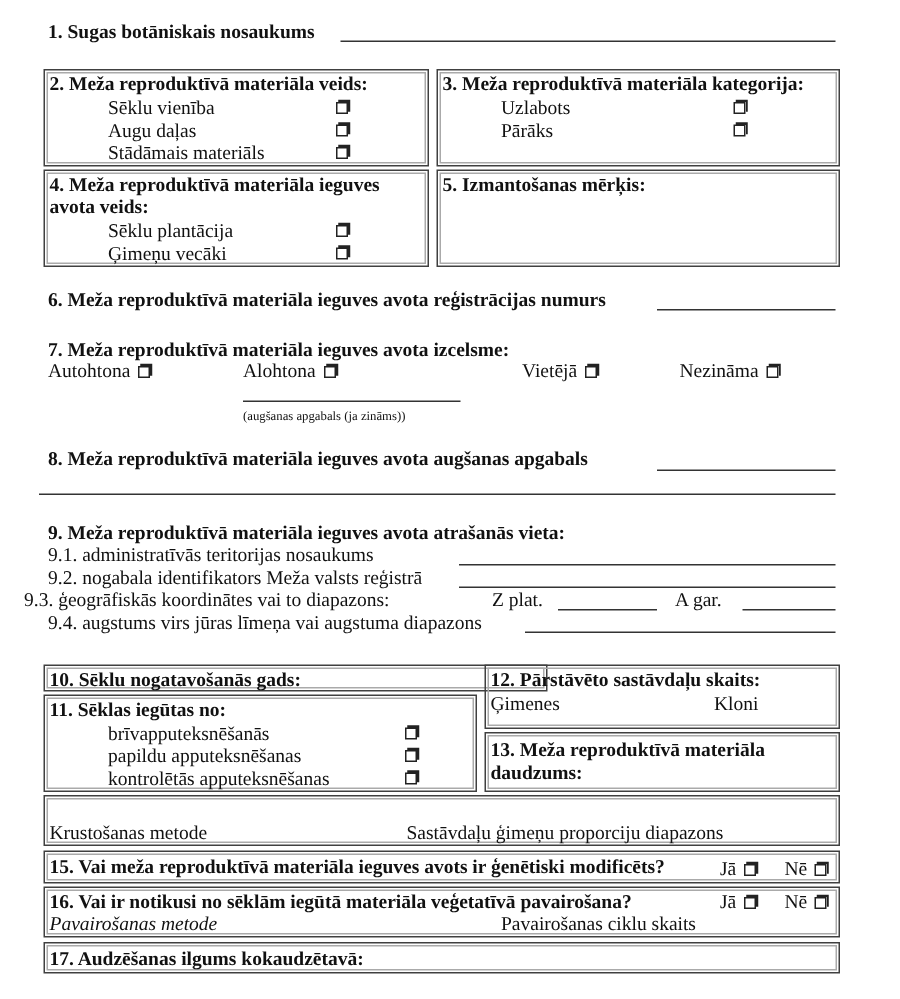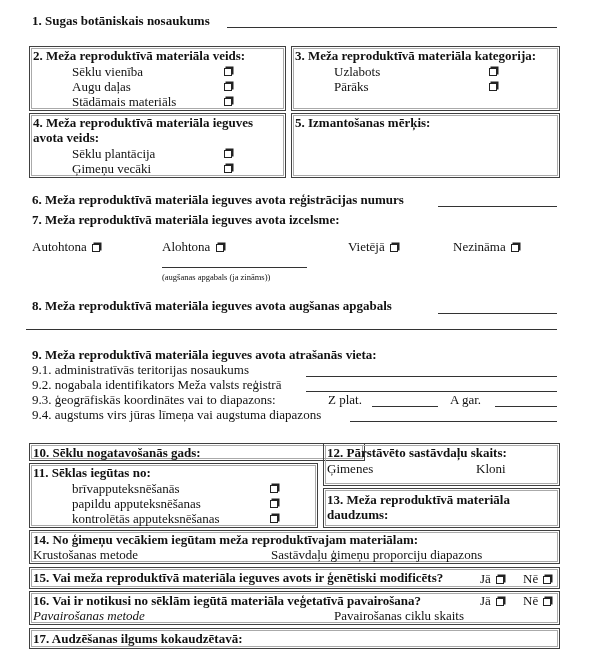--- a/index.html
+++ b/index.html
@@ -68,21 +68,21 @@
 
 <div class="box" style="left:291px;top:113px;width:269px;height:65px;">
   <div class="box-inner lh">
     <div class="b">5. Izmantošanas mērķis:</div>
   </div>
 </div>
 
 <div class="abs b" style="left:32px;top:192px;">6. Meža reproduktīvā materiāla ieguves avota reģistrācijas numurs</div>
 <div class="line" style="left:438px;top:206px;width:119px;"></div>
 
-<div class="abs b" style="left:32px;top:212px;">7. Meža reproduktīvā materiāla ieguves avota izcelsme:</div>
+<div class="abs b" style="left:32px;top:225px;">7. Meža reproduktīvā materiāla ieguves avota izcelsme:</div>
 <div class="abs t" style="left:32px;top:239px;">
   <span>Autohtona</span>
   <span class="cb"></span>
 </div>
 <div class="abs t" style="left:162px;top:239px;">
   <span>Alohtona</span>
   <span class="cb"></span>
 </div>
 <div class="abs t" style="left:348px;top:239px;">
   <span>Vietējā</span>
@@ -97,21 +97,21 @@
 
 <div class="abs b" style="left:32px;top:298px;">8. Meža reproduktīvā materiāla ieguves avota augšanas apgabals</div>
 <div class="line" style="left:438px;top:313px;width:119px;"></div>
 <div class="line" style="left:26px;top:329px;width:531px;"></div>
 
 <div class="abs b" style="left:32px;top:347px;">9. Meža reproduktīvā materiāla ieguves avota atrašanās vieta:</div>
 <div class="abs t" style="left:32px;top:362px;">9.1. administratīvās teritorijas nosaukums</div>
 <div class="line" style="left:306px;top:376px;width:251px;"></div>
 <div class="abs t" style="left:32px;top:377px;">9.2. nogabala identifikators Meža valsts reģistrā</div>
 <div class="line" style="left:306px;top:391px;width:251px;"></div>
-<div class="abs t" style="left:32px;top:392px;">9.3. ģeogrāfiskās koordinātes vai to diapazons:</div>
+<div class="abs t" style="left:16px;top:392px;">9.3. ģeogrāfiskās koordinātes vai to diapazons:</div>
 <div class="abs t" style="left:328px;top:392px;">Z plat.</div>
 <div class="line" style="left:372px;top:406px;width:66px;"></div>
 <div class="abs t" style="left:450px;top:392px;">A gar.</div>
 <div class="line" style="left:495px;top:406px;width:62px;"></div>
 <div class="abs t" style="left:32px;top:407px;">9.4. augstums virs jūras līmeņa vai augstuma diapazons</div>
 <div class="line" style="left:350px;top:421px;width:207px;"></div>
 
 <div class="box" style="left:29px;top:443px;width:336px;height:18px;">
   <div class="box-inner lh">
     <div class="b">10. Sēklu nogatavošanās gads:</div>
@@ -139,23 +139,20 @@
 </div>
 
 <div class="box" style="left:323px;top:488px;width:237px;height:40px;">
   <div class="box-inner lh" style="top:3px;">
     <div class="b">13. Meža reproduktīvā materiāla</div>
     <div class="b">daudzums:</div>
   </div>
 </div>
 
 <div class="box" style="left:29px;top:530px;width:531px;height:34px;">
-  <div class="box-inner lh">
-    <div class="b">14. No ģimeņu vecākiem iegūtam meža reproduktīvajam materiālam:</div>
-  </div>
   <div class="abs t lh" style="left:3px;top:16px;">Krustošanas metode</div>
   <div class="abs t lh" style="left:241px;top:16px;">Sastāvdaļu ģimeņu proporciju diapazons</div>
 </div>
 
 <div class="box" style="left:29px;top:567px;width:531px;height:22px;">
   <div class="box-inner lh" style="top:2px;">
     <div class="b">15. Vai meža reproduktīvā materiāla ieguves avots ir ģenētiski modificēts?</div>
   </div>
   <div class="abs t lh" style="left:450px;top:3px;">
     <span>Jā</span>

